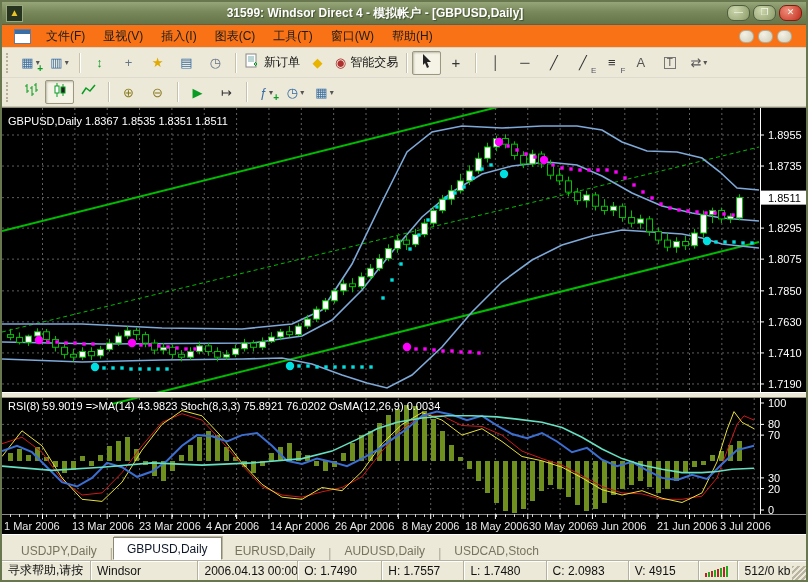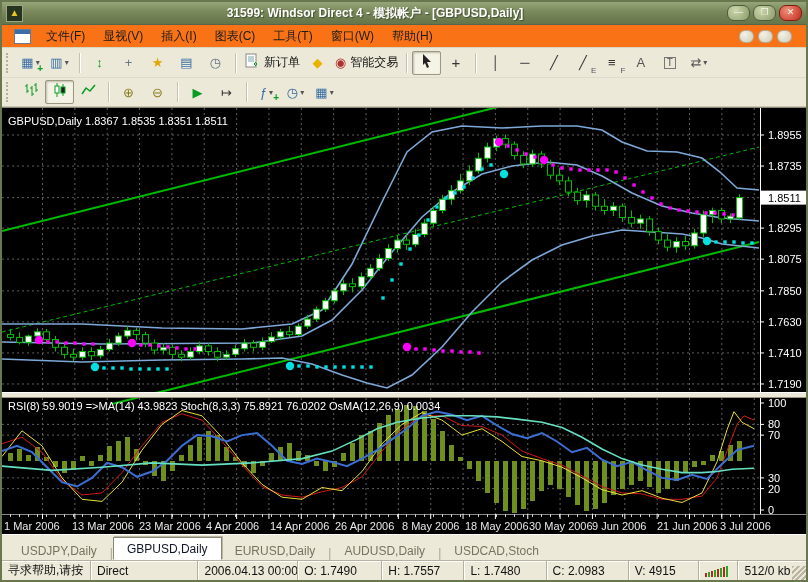--- a/index.html
+++ b/index.html
@@ -842,21 +842,21 @@
       <span class="tab active">GBPUSD,Daily</span>
       <span class="tab">EURUSD,Daily</span>
       <span class="tab-sep">|</span>
       <span class="tab">AUDUSD,Daily</span>
       <span class="tab-sep">|</span>
       <span class="tab">USDCAD,Stoch</span>
     </div>
 
   <div class="statusbar" id="statusbar">
       <span class="scell" style="width: 90px;">寻求帮助,请按</span>
-      <span class="scell" style="width: 110px;">Direct</span>
+      <span class="scell" style="width: 110px;">Windsor</span>
       <span class="scell" style="width: 102px;">2006.04.13 00:00</span>
       <span class="scell" style="width: 86px;">O: 1.7490</span>
       <span class="scell" style="width: 84px;">H: 1.7557</span>
       <span class="scell" style="width: 84px;">L: 1.7480</span>
       <span class="scell" style="width: 84px;">C: 2.0983</span>
       <span class="scell" style="width: 72px;">V: 4915</span>
       <span class="scell" style="width: 40px;">
         <span class="sigbars">
           <i style="height: 4px; background: rgb(187, 34, 34);"></i>
           <i style="height: 5px; background: rgb(34, 170, 34);"></i>

